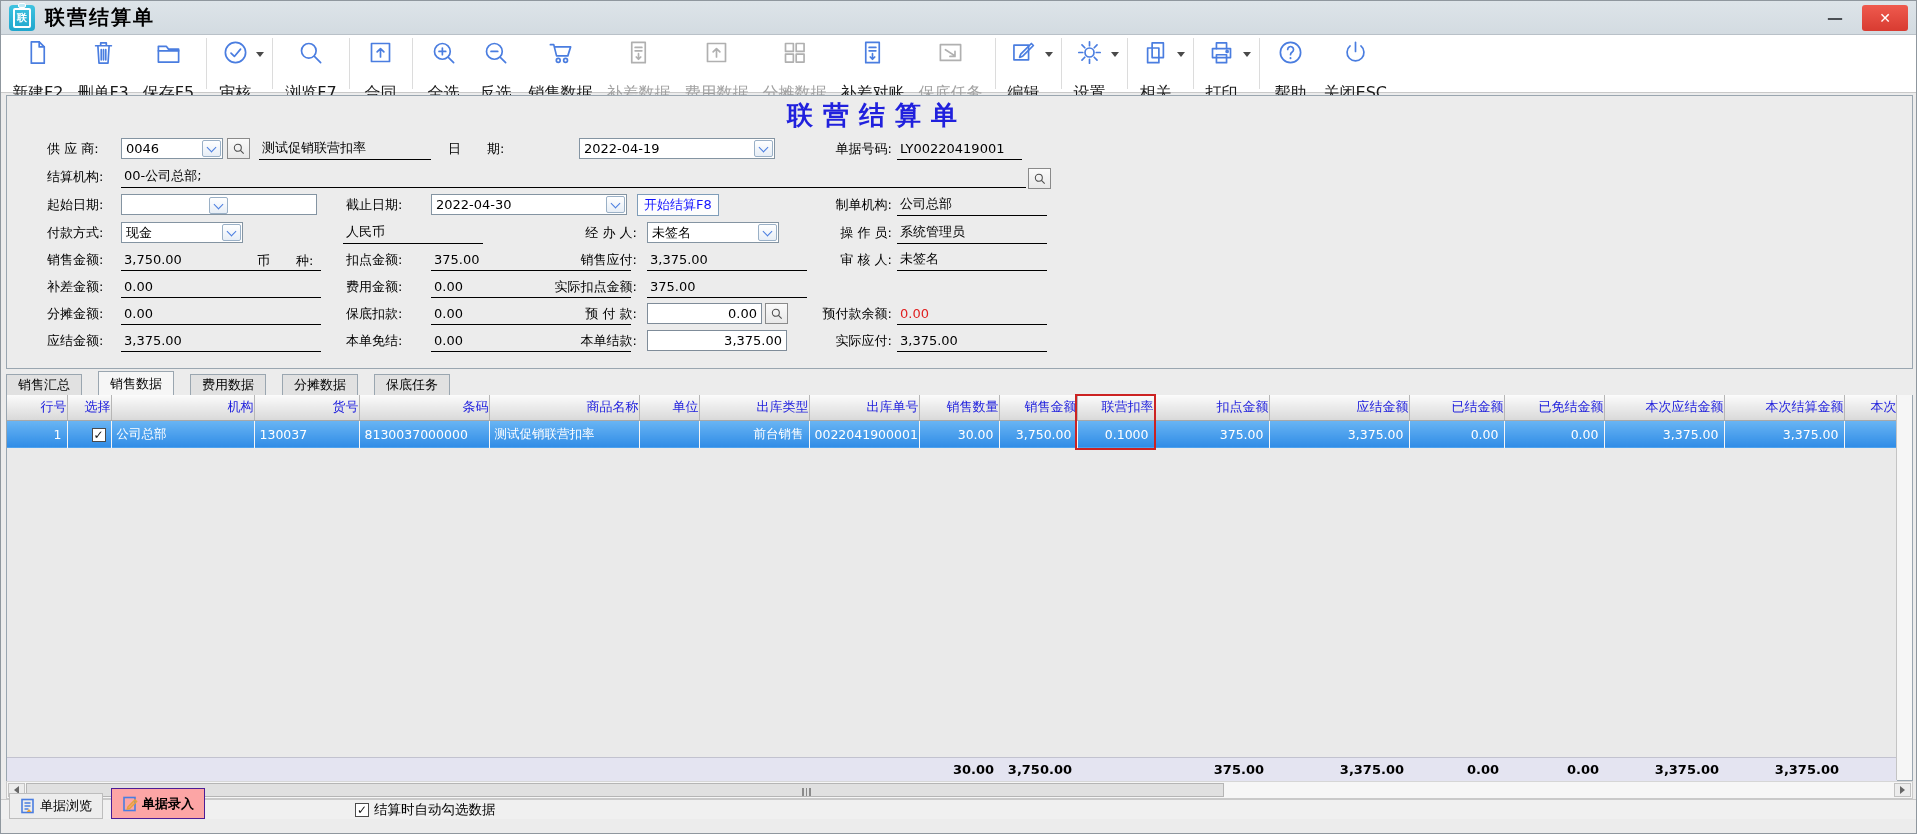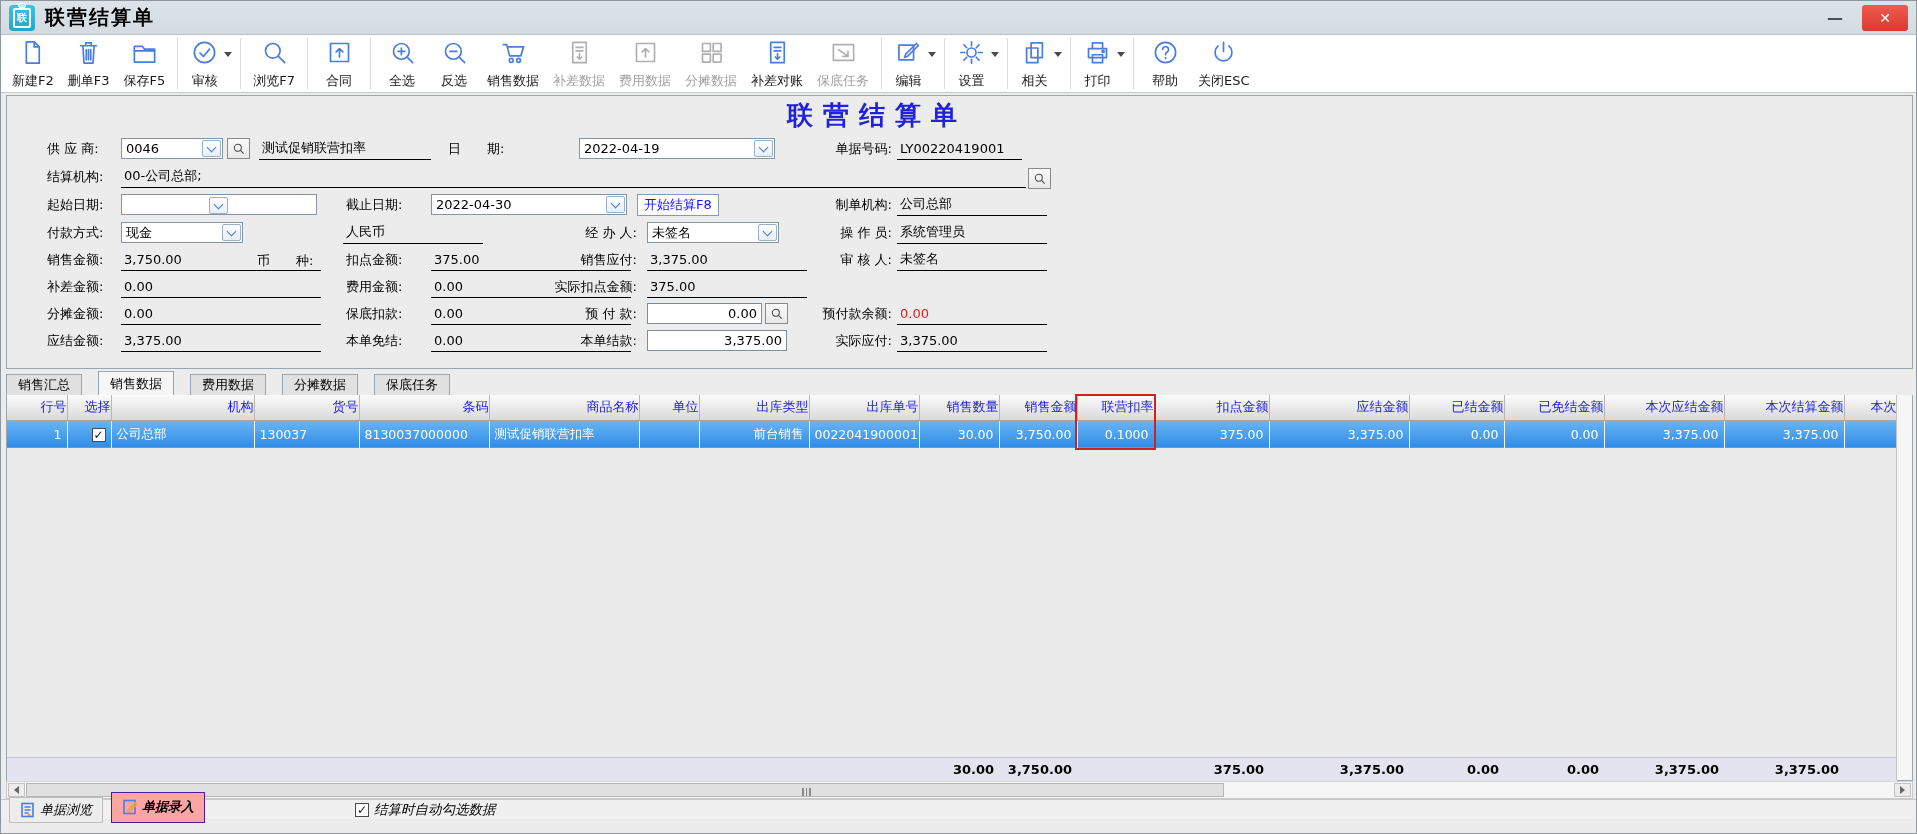--- a/index.html
+++ b/index.html
@@ -23,21 +23,21 @@
   .minbtn{ width:26px; height:22px; display:flex; align-items:center; justify-content:center;
     color:#4a4f54; font-size:16px; font-weight:bold; cursor:default;}
   .closebtn{ width:46px; height:26px; background:linear-gradient(#ef5a4e,#d83b31); border-radius:3px;
     color:#fff; font-weight:bold; font-size:14px; display:flex; align-items:center; justify-content:center; }
 
   
   .toolbar{ position:absolute; left:0; top:34px; width:100%; height:58px; background:#ffffff;
     border-bottom:1px solid #c9c9c9; display:flex; align-items:stretch; padding-left:4px; }
   .tbtn{ position:relative; display:flex; flex-direction:column; align-items:center;
     justify-content:flex-start; padding:4px 7px 2px; min-width:52px; color:#4a7de0; }
-  .tbtn .tlabel{ font-size:13px; color:#1a1a1a; margin-top:3px; white-space:nowrap; }
+  .tbtn .tlabel{ font-size:16px; color:#1a1a1a; margin-top:14px; white-space:nowrap; }
   .tbtn.disabled{ color:#b0b0b0; }
   .tbtn.disabled .tlabel{ color:#a2a2a2; }
   .tbtn.caret{ padding-right:16px; }
   .tcaret{ position:absolute; right:3px; top:17px; width:0; height:0;
     border-left:4px solid transparent; border-right:4px solid transparent; border-top:5px solid #4a4a4a; }
   .ic{ width:27px; height:27px; stroke:currentColor; fill:none; stroke-width:1.5;
     stroke-linecap:round; stroke-linejoin:round; }
   .tsep{ width:1px; background:#dcdcdc; margin:3px 5px; }
 
   
@@ -99,21 +99,21 @@
   .harrow.left{ left:1px; } .harrow.right{ right:1px; }
   .tri-l{ width:0;height:0;border-top:4px solid transparent;border-bottom:4px solid transparent;border-right:5px solid #666; }
   .tri-r{ width:0;height:0;border-top:4px solid transparent;border-bottom:4px solid transparent;border-left:5px solid #666; }
   .hthumb{ position:absolute; left:19px; top:1px; width:1198px; height:14px;
     background:#e0e0e0; border:1px solid #b5b5b5; }
   .hgrip{ position:absolute; left:775px; top:4px; display:flex; gap:2px; }
   .hgrip span{ width:1.5px; height:8px; background:#8b8b8b; display:block; }
 
   
   .bottombar{ position:absolute; left:0; top:798px; width:100%; height:20px; background:#f0f0f0;
-    border-top:1px solid #c9c9c9; display:flex; align-items:center;font-style:italic; }
+    border-top:1px solid #c9c9c9; display:flex; align-items:flex-end; }
   .btab{ display:flex; align-items:center; gap:4px; height:26px; padding:0 10px; margin-left:8px;
     border:1px solid #bdbdbd; background:#ededed; font-size:13px; }
   .btab.active{ background:#fca5a5; border:1px solid #4c1d95; font-weight:bold; height:31px; margin-top:-5px; }
   .btab svg{ width:16px; height:16px; fill:none; stroke-width:1.6; }
   .autochk{ display:flex; align-items:center; gap:5px; margin-left:150px; font-size:13.5px; }
 </style>
 </head>
 <body>
 
 <div class="window">

